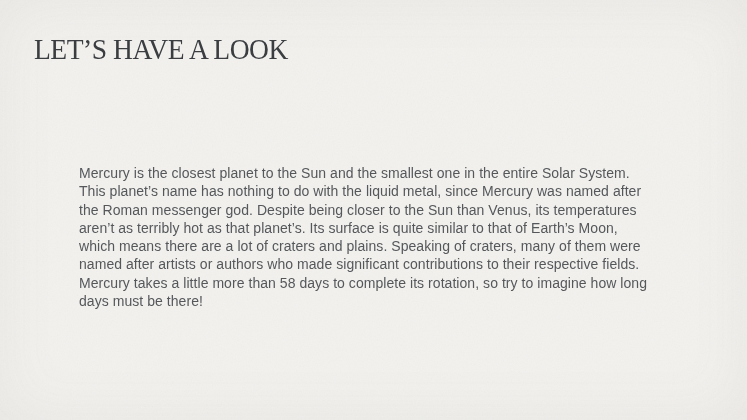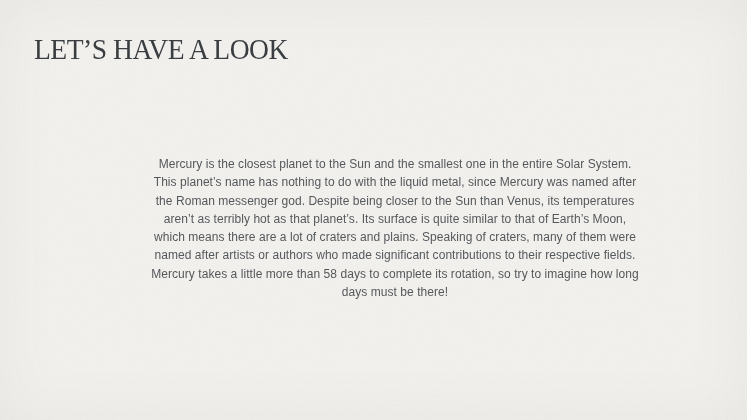--- a/index.html
+++ b/index.html
@@ -8,21 +8,20 @@
     background: #e8e7e4;
     font-family: "Liberation Sans", sans-serif;
   }
   .slide {
     position: relative;
     width: 747px;
     height: 420px;
     background: var(--background, #f2f1ee);
     overflow: hidden;
     box-shadow: inset 0 0 60px rgba(120,118,112,0.08);
-    text-align: center;
   }
   .paper-texture {
     position: absolute;
     top: 0;
     left: 0;
     width: 747px;
     height: 420px;
     pointer-events: none;
   }
   .slide-title {
@@ -38,23 +37,23 @@
     color: var(--title, #3b3e41);
     white-space: nowrap;
     transform: scaleX(0.95);
     transform-origin: left center;
   }
   .slide-body {
     position: absolute;
     left: 63px;
     top: 148px;
     width: 650px;
-    margin: 7px;
+    margin: 16px;
     font-family: "Liberation Sans", "DejaVu Sans", sans-serif;
-    font-size: 12px;
+    font-size: 14px;
     line-height: 18.3px;
     letter-spacing: 0.05px;
     color: var(--body, #55585b);
     white-space: pre-line;
   }
 </style>
 </head>
 <body>
 
 <div class="slide">

